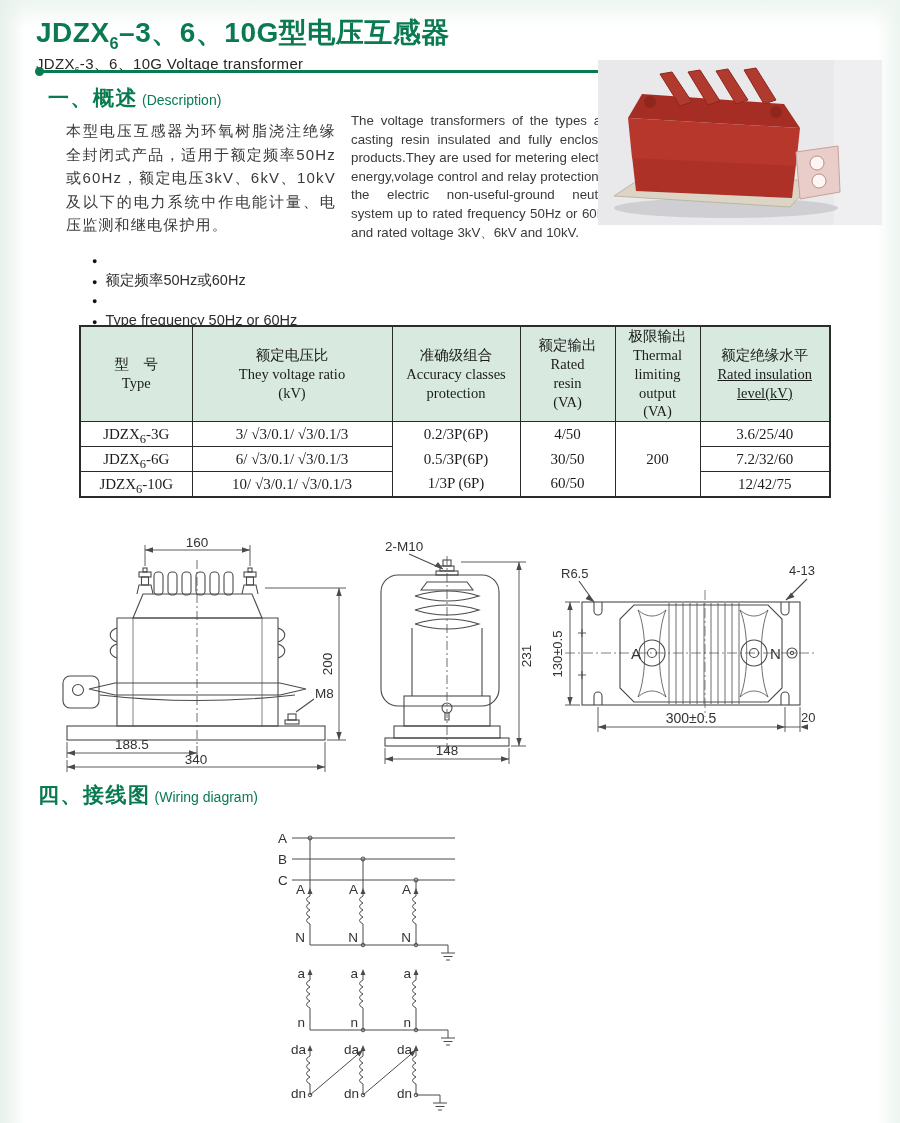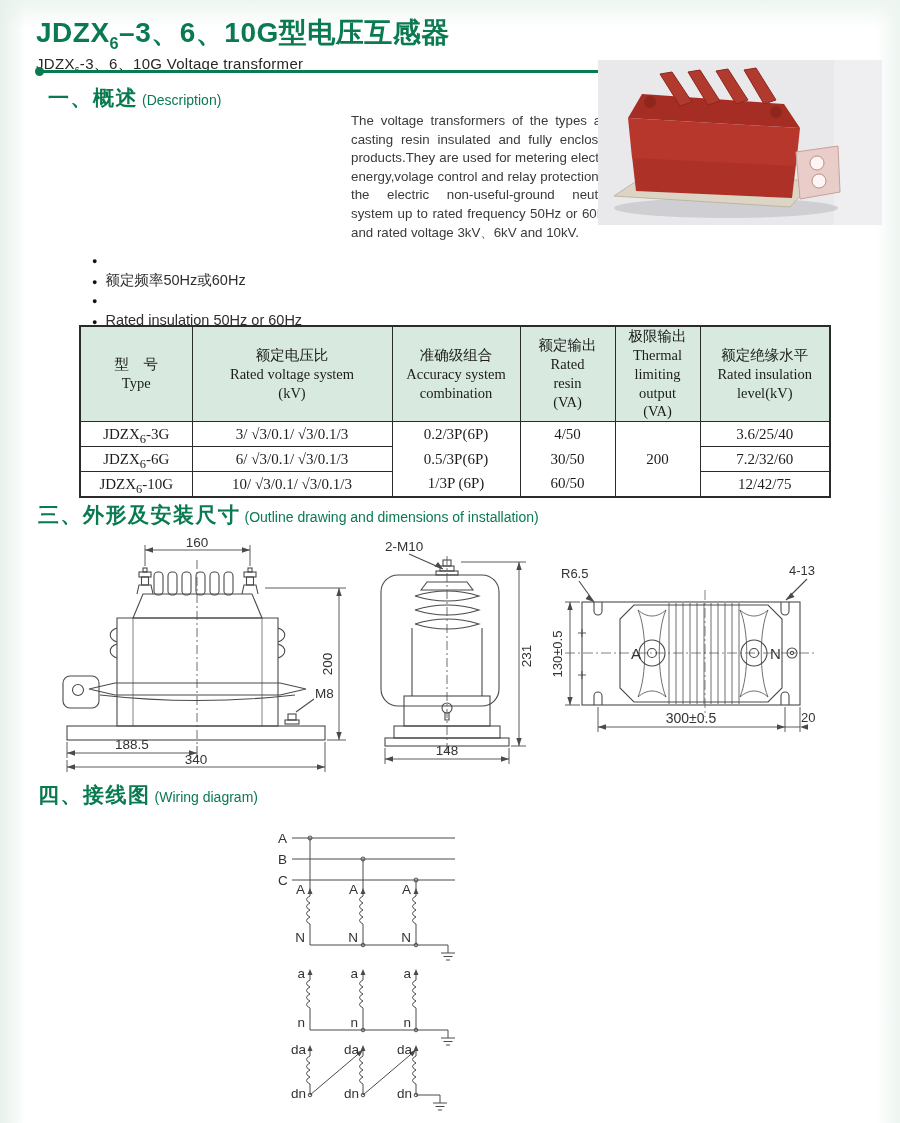--- a/index.html
+++ b/index.html
@@ -28,41 +28,42 @@
   .bullets{position:absolute;left:92px;top:252px;width:560px;}
   .bullet{display:flex;align-items:baseline;font-size:14.5px;line-height:19px;color:#2e2e2e;}
   .bullet .dot{font-size:9px;margin-right:8px;color:#111;}
   .spec-table{position:absolute;left:79px;top:325px;width:750px;border-collapse:collapse;
     table-layout:fixed;font-family:"Liberation Serif","DejaVu Serif",serif;color:#1c1c1c;text-align:center;
     border:2px solid #2b2b2b;}
   .spec-table th,.spec-table td{border:1.5px solid #2b2b2b;padding:0;}
   .spec-table th{background:#d8eadf;font-weight:normal;height:93px;font-size:14.5px;line-height:1.3;}
   .spec-table td{height:24px;font-size:15px;}
   .th-en{margin:0 auto;}
-  .w100{width:100px;} .w62{width:62px;} .w64{width:64px;} .w122{width:122px;}
+  .w100{width:100px;} .w62{width:62px;} .w64{width:64px;} .w122{width:122px;text-decoration:underline;}
   .mlines div{line-height:24.5px;}
   sub{line-height:0;}
   svg{position:absolute;}
   svg text{font-family:"Liberation Sans","DejaVu Sans",sans-serif;fill:#333;}
   .dwg line,.dwg path,.dwg rect,.dwg circle,.dwg polyline{stroke:#4a4a4a;fill:none;}
 </style>
 </head>
 <body>
 
 <div class="page">
 
   <div class="hdr">
     <div class="title"><span>JDZX</span><sub>6</sub><span>–3、6、10G型电压互感器</span></div>
     <div class="subtitle"><span>JDZX</span><sub>6</sub><span>-3、6、10G Voltage transformer</span></div>
   </div>
   <div class="divider"></div>
 
   <div class="sec" style="left:48px;top:84px;">
     <span class="zh">一、概述</span><span class="en">(Description)</span>
   </div>
+  <div class="para-zh">本型电压互感器为环氧树脂浇注绝缘全封闭式产品，适用于额定频率50Hz或60Hz，额定电压3kV、6kV、10kV及以下的电力系统中作电能计量、电压监测和继电保护用。</div>
   <div class="para-en">The voltage transformers of the types are casting resin insulated and fully enclosed products.They are used for metering electric energy,volage control and relay protection in the electric non-useful-ground neutral system up to rated frequency 50Hz or 60Hz and rated voltage 3kV、6kV and 10kV.</div>
 
   <svg style="left:598px;top:60px;" width="284" height="165" viewBox="0 0 284 165">
     <rect x="0" y="0" width="284" height="165" fill="#e9e9ec"></rect>
     <rect x="236" y="0" width="48" height="165" fill="#efeff1"></rect>
     <ellipse cx="128" cy="148" rx="112" ry="10" fill="#cfcfd3"></ellipse>
     <polygon points="16,136 192,147 216,121 52,112" fill="#dcd5c6" stroke="#bdb5a2" stroke-width="1"></polygon>
     <polygon points="34,96 198,104 194,138 38,131" fill="#ad3126"></polygon>
     <polygon points="30,58 202,68 198,106 34,98" fill="#b7372c"></polygon>
     <polygon points="44,34 186,44 202,68 30,58" fill="#a52d23"></polygon>
@@ -83,47 +84,47 @@
       </div>
     <div class="bullet">
         <span class="dot">●</span>
         <span>额定频率50Hz或60Hz</span>
       </div>
     <div class="bullet">
         <span class="dot">●</span>
       </div>
     <div class="bullet">
         <span class="dot">●</span>
-        <span>Rated insulation 50Hz or 60Hz</span>
+        <span>Type frequency 50Hz or 60Hz</span>
       </div>
   </div>
 
   <table class="spec-table">
     <colgroup>
         <col style="width:112px">
         <col style="width:200px">
         <col style="width:128px">
         <col style="width:95px">
         <col style="width:85px">
         <col style="width:130px">
       </colgroup>
     <tbody>
         <tr>
       <th>
             <div>型　号</div>
             <div>Type</div>
           </th>
       <th>
             <div>额定电压比</div>
-            <div>Rated voltage system</div>
+            <div>They voltage ratio</div>
             <div>(kV)</div>
           </th>
       <th>
             <div>准确级组合</div>
-            <div class="th-en w100">Accuracy system combination</div>
+            <div class="th-en w100">Accuracy classes protection</div>
           </th>
       <th>
             <div>额定输出</div>
             <div class="th-en w62">Rated resin</div>
             <div>(VA)</div>
           </th>
       <th>
             <div>极限输出</div>
             <div class="th-en w64">Thermal limiting output</div>
             <div>(VA)</div>
@@ -155,23 +156,20 @@
       <td>7.2/32/60</td>
     </tr>
     <tr>
       <td><span>JDZX</span><sub>6</sub><span>-10G</span></td>
       <td>10/ √3/0.1/ √3/0.1/3</td>
       <td>12/42/75</td>
     </tr>
   </tbody>
     </table>
 
-  <div class="sec" style="left:38px;top:501px;">
-    <span class="zh">三、外形及安装尺寸</span><span class="en">(Outline drawing and dimensions of installation)</span>
-  </div>
 
   <svg class="dwg" style="left:55px;top:536px;" width="300" height="237" viewBox="0 0 300 237">
     <g stroke-width="1.1">
       <path d="M142,24 V210" stroke-dasharray="9 3 2 3" stroke-width="0.8"></path>
       <rect x="99" y="36" width="9" height="23" rx="4"></rect>
         <rect x="113" y="36" width="9" height="23" rx="4"></rect>
       <rect x="127" y="36" width="9" height="23" rx="4"></rect>
         <rect x="141" y="36" width="9" height="23" rx="4"></rect>
       <rect x="155" y="36" width="9" height="23" rx="4"></rect>
         <rect x="169" y="36" width="9" height="23" rx="4"></rect>

